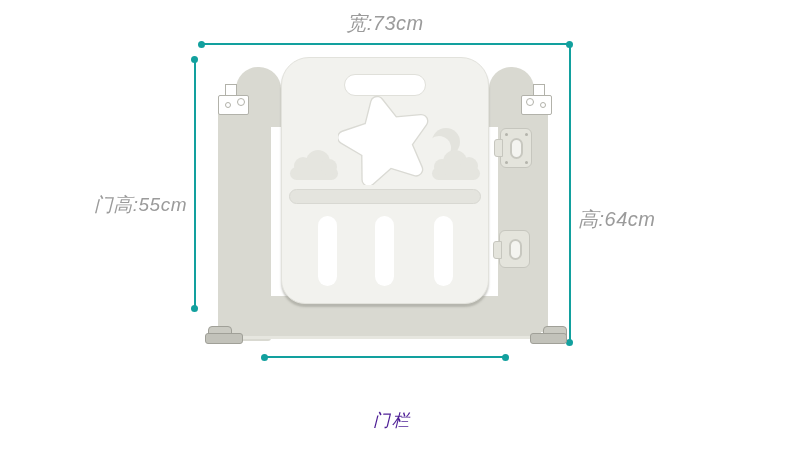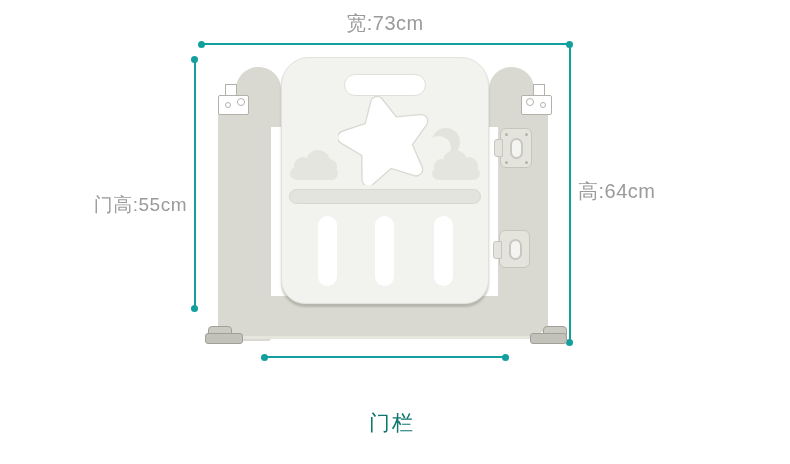--- a/index.html
+++ b/index.html
@@ -1,25 +1,26 @@
 <!DOCTYPE html>
 <html><head>
 <meta charset="utf-8">
 <style>
   html,body{margin:0;padding:0;background:#fff;}
   .screen{
     position:relative;width:790px;height:464px;background:#ffffff;overflow:hidden;
     font-family:"Liberation Sans","DejaVu Sans",sans-serif;
+    font-style:italic;
   }
   
   .dim-h{position:absolute;height:2px;background:#12a09e;}
   .dim-v{position:absolute;width:2px;background:#12a09e;}
   .dot{position:absolute;width:7px;height:7px;border-radius:50%;background:#12a09e;}
   .dim-label{position:absolute;color:#9b9b9b;font-size:19px;letter-spacing:.5px;}
-  .caption{position:absolute;color:#0f766e;font-size:21px;letter-spacing:2px;}
+  .caption{position:absolute;color:#4c1d95;font-size:17px;letter-spacing:2px;}
   
   .frame{position:absolute;background:#d9d9d1;}
   .arch{border-radius:22px 22px 0 0;}
   .base-strip{border-bottom:3px solid #e6e6df;}
   .door{
     position:absolute;left:281px;top:57px;width:208px;height:247px;
     background:#f2f2ee;border:1px solid #e2e2dc;border-radius:28px 28px 24px 24px;
     box-sizing:border-box;z-index:2;
     box-shadow:0 3px 2px rgba(140,140,130,.45);
   }
@@ -140,21 +141,21 @@
   <div class="dim-label" style="left:285px;top:10px;width:200px;text-align:center;font-size:20px;">宽:73cm</div>
   <div class="dim-h" style="left:201px;top:43px;width:369px;"></div>
   <div class="dot" style="left:198px;top:41px;"></div>
   <div class="dot" style="left:566px;top:41px;"></div>
 
   <div class="dim-label" style="left:90px;top:192px;width:97px;text-align:right;">门高:55cm</div>
   <div class="dim-v" style="left:194px;top:59px;height:249px;"></div>
   <div class="dot" style="left:191px;top:56px;"></div>
   <div class="dot" style="left:191px;top:305px;"></div>
 
-  <div class="dim-label" style="left:578px;top:178px;width:110px;text-align:left;font-size:20px;">高:64cm</div>
+  <div class="dim-label" style="left:578px;top:206px;width:110px;text-align:left;font-size:20px;">高:64cm</div>
   <div class="dim-v" style="left:569px;top:44px;height:298px;"></div>
   <div class="dot" style="left:566px;top:339px;"></div>
 
   <div class="dim-h" style="left:264px;top:356px;width:242px;"></div>
   <div class="dot" style="left:261px;top:354px;"></div>
   <div class="dot" style="left:502px;top:354px;"></div>
 
   <div class="caption" style="left:292px;top:409px;width:200px;text-align:center;">门栏</div>
 
 </div>

